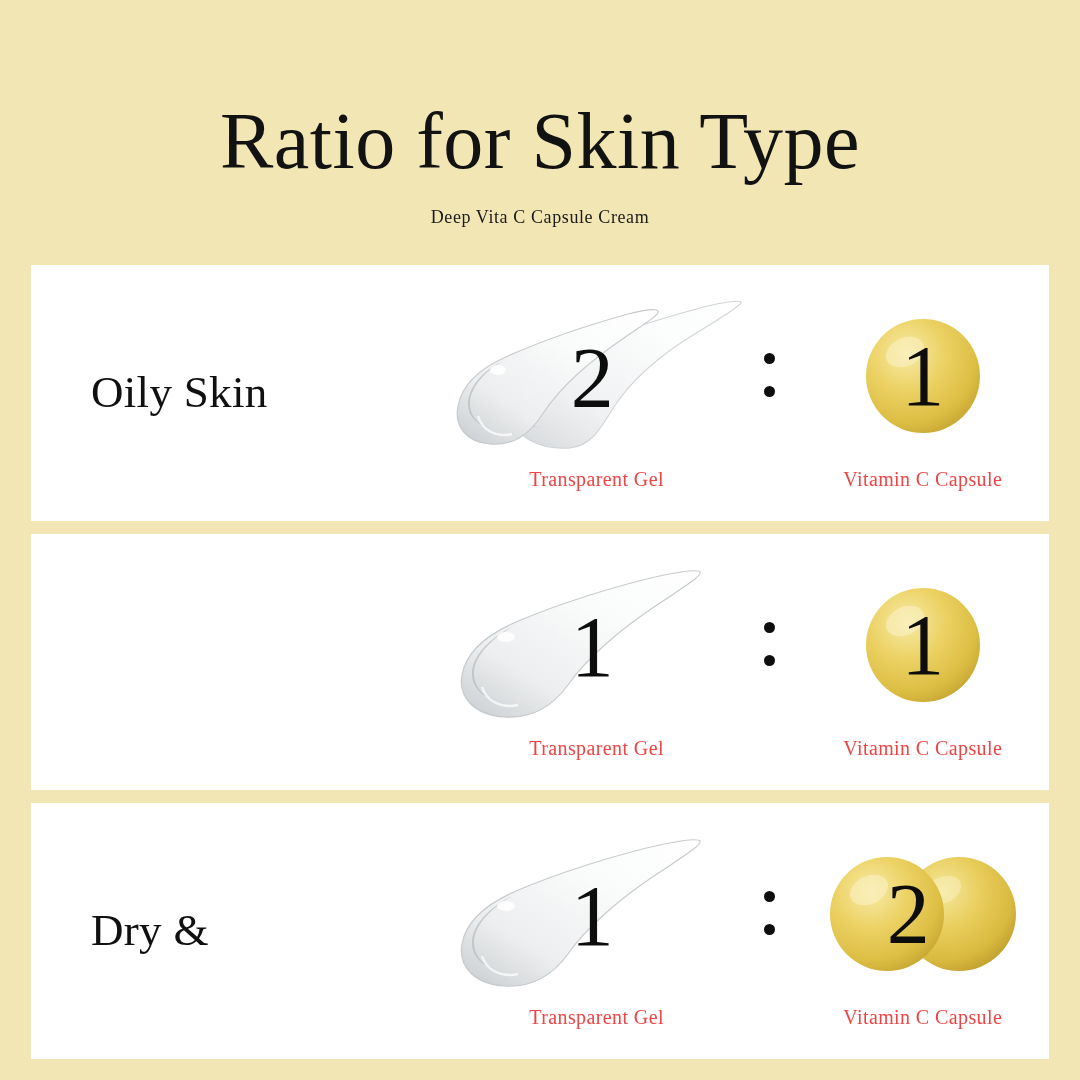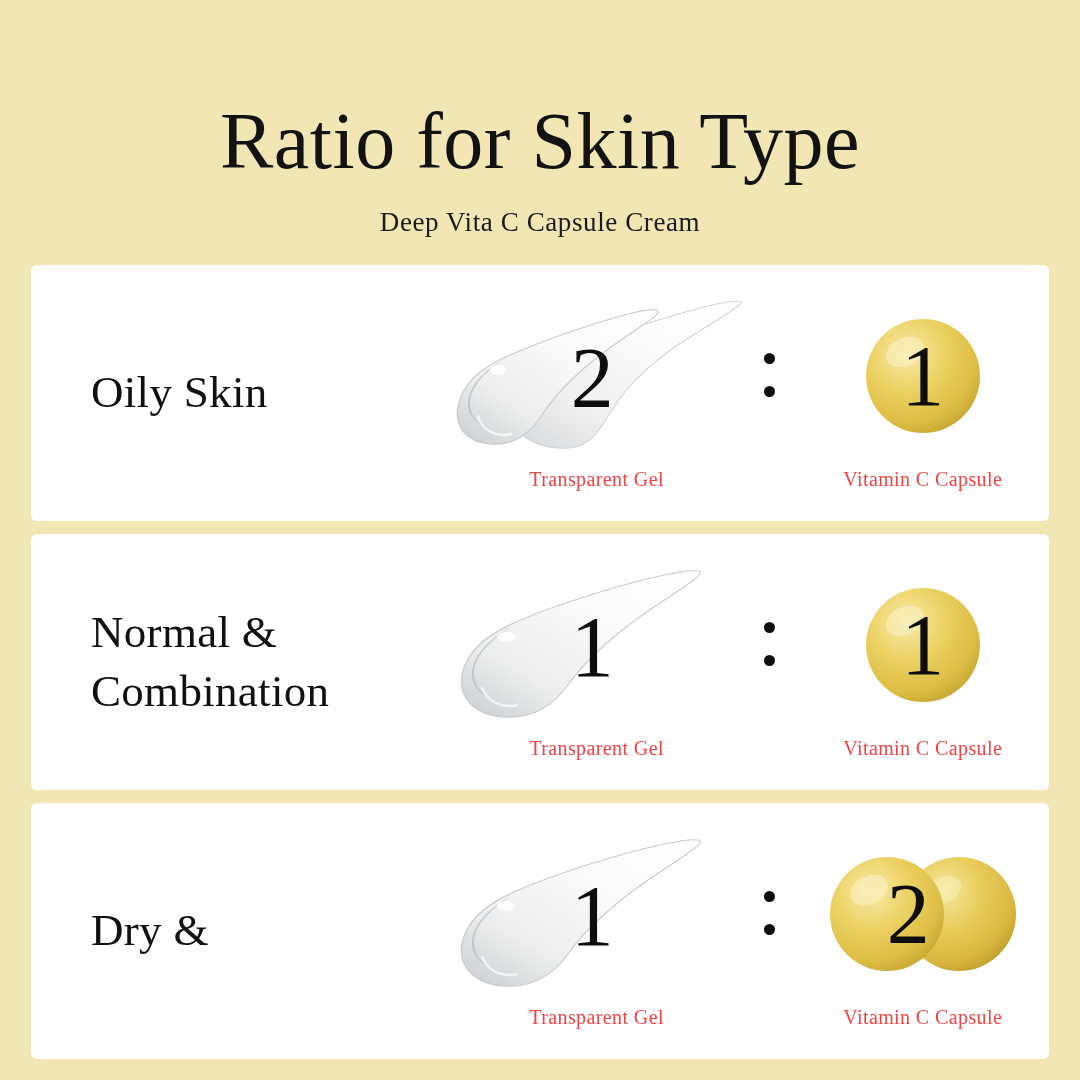--- a/index.html
+++ b/index.html
@@ -25,42 +25,41 @@
     font-family: "Liberation Serif", "DejaVu Serif", serif;
     font-size: 80px;
     line-height: 1.0;
     font-weight: 400;
     color: #121212;
     letter-spacing: 0.5px;
     margin: 0;
   }
   .page-subtitle {
     font-family: "Liberation Serif", "DejaVu Serif", serif;
-    font-size: 27px;
+    font-size: 18px;
     font-weight: 400;
     color: #1b1b1b;
     letter-spacing: 0.6px;
     margin: 26px 0 0 0;
   }
 
   
   .card-stack {
     position: absolute;
     left: 31px;
     top: 265px;
     width: 1018px;
   }
   .ratio-card {
     background: #ffffff;
     width: 1018px;
     height: 256px;
     margin-bottom: 13px;
     position: relative;
     box-sizing: border-box;
-    border-radius: 6px;
   }
   .ratio-card:last-child { margin-bottom: 8px; }
 
   
   .skin-type-label {
     position: absolute;
     left: 60px;
     top: 0;
     height: 100%;
     width: 360px;
@@ -237,24 +236,20 @@
           </div>
           <span class="ratio-number">1</span>
         </div>
         <div class="ingredient-caption">Vitamin C Capsule</div>
       </div>
 
     </div>
   </div>
 
   <div class="ratio-card">
-    <div class="skin-type-label">
-      <span>Normal &amp;</span>
-      <span class="line2">Combination</span>
-    </div>
 
     <div class="ratio-area">
 
       <div class="ingredient gel">
         <div class="visual-wrap">
           <div class="gel-art">
             <svg viewBox="0 0 290 155" xmlns="http://www.w3.org/2000/svg">
               <defs>
                 <linearGradient id="gelA2" x1="0" y1="1" x2="1" y2="0">
                   <stop offset="0%" stop-color="#c9cccf"></stop>

